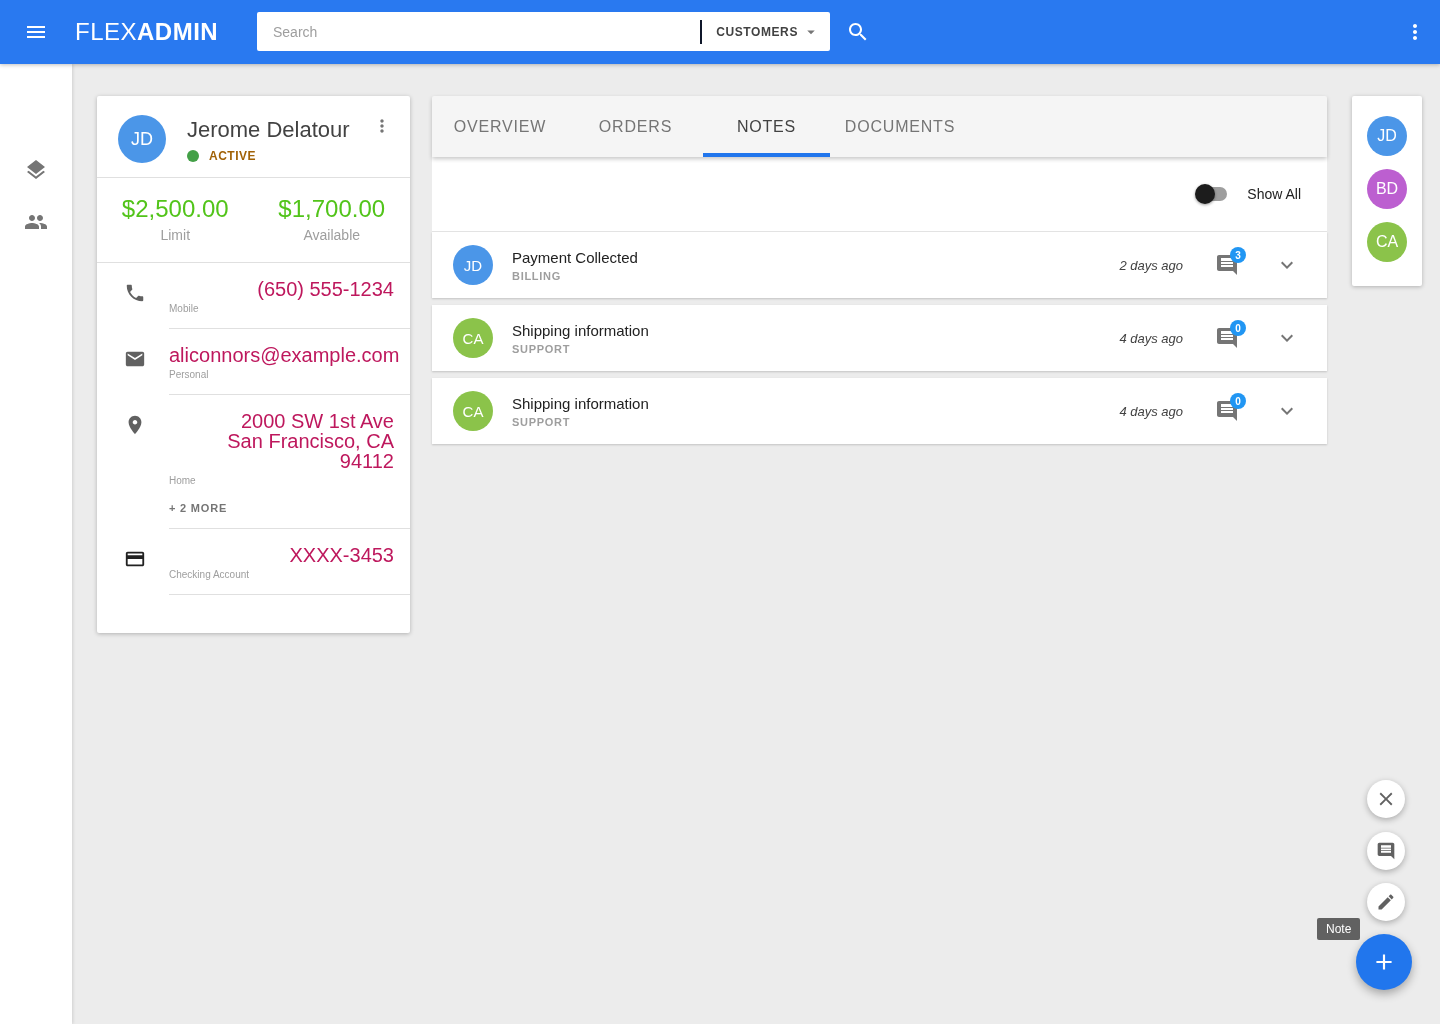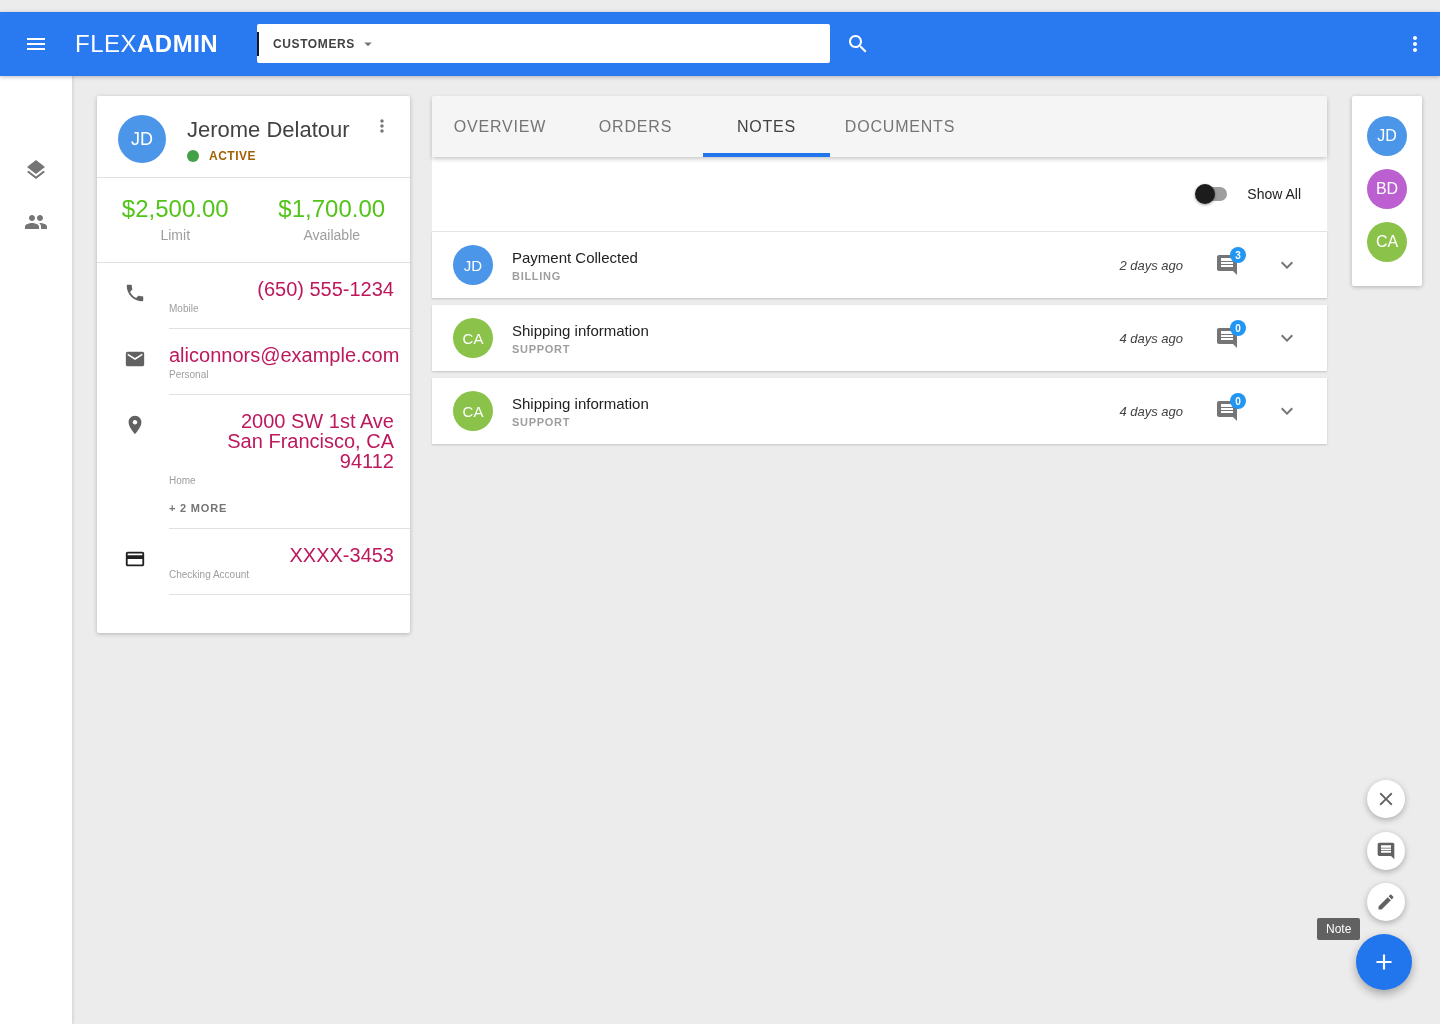--- a/index.html
+++ b/index.html
@@ -5,21 +5,21 @@
   * { margin:0; padding:0; box-sizing:border-box; }
   html,body { width:1440px; height:1024px; }
   body {
     font-family:"Liberation Sans","DejaVu Sans",sans-serif;
     background:#ececec; color:#424242; overflow:hidden; position:relative;
   }
   svg { display:block; }
 
   
   .appbar {
-    position:absolute; left:0; top:12px; width:1440px; height:64px;
+    position:absolute; left:0; top:0; width:1440px; height:64px;
     background:#2979f0; z-index:30; box-shadow:0 1px 4px rgba(0,0,0,.25);
   }
   .hamburger { position:absolute; left:24px; top:20px; width:24px; height:24px; cursor:pointer; }
   .logo { position:absolute; left:75px; top:0; height:64px; line-height:64px; color:#fff; font-size:24px; letter-spacing:.5px; }
   .logo .lt { font-weight:400; }
   .logo .bd { font-weight:700; }
   .searchbox {
     position:absolute; left:257px; top:12px; width:573px; height:39px;
     background:#fff; border-radius:2px; display:flex; align-items:center;
   }
@@ -144,20 +144,21 @@
 <header class="appbar">
   <div class="hamburger">
     <svg viewBox="0 0 24 24" width="24" height="24" fill="#ffffff">
         <path d="M3 6h18v2H3zM3 11h18v2H3zM3 16h18v2H3z"></path>
       </svg>
   </div>
   <div class="logo">
     <span class="lt">FLEX</span><span class="bd">ADMIN</span>
   </div>
   <div class="searchbox">
+    <input type="text" placeholder="Search" style="">
     <div class="scope">
       <span class="scope-label">CUSTOMERS</span>
       <svg viewBox="0 0 24 24" width="18" height="18" fill="#757575">
           <path d="M7 10l5 5 5-5z"></path>
         </svg>
     </div>
   </div>
   <div class="appbar-search-icon">
     <svg viewBox="0 0 24 24" width="24" height="24" fill="#ffffff">
         <path d="M15.5 14h-.79l-.28-.27C15.41 12.59 16 11.11 16 9.5 16 5.91 13.09 3 9.5 3S3 5.91 3 9.5 5.91 16 9.5 16c1.61 0 3.09-.59 4.23-1.57l.27.28v.79l5 4.99L20.49 19l-4.99-5zm-6 0C7.01 14 5 11.99 5 9.5S7.01 5 9.5 5 14 7.01 14 9.5 11.99 14 9.5 14z"></path>

